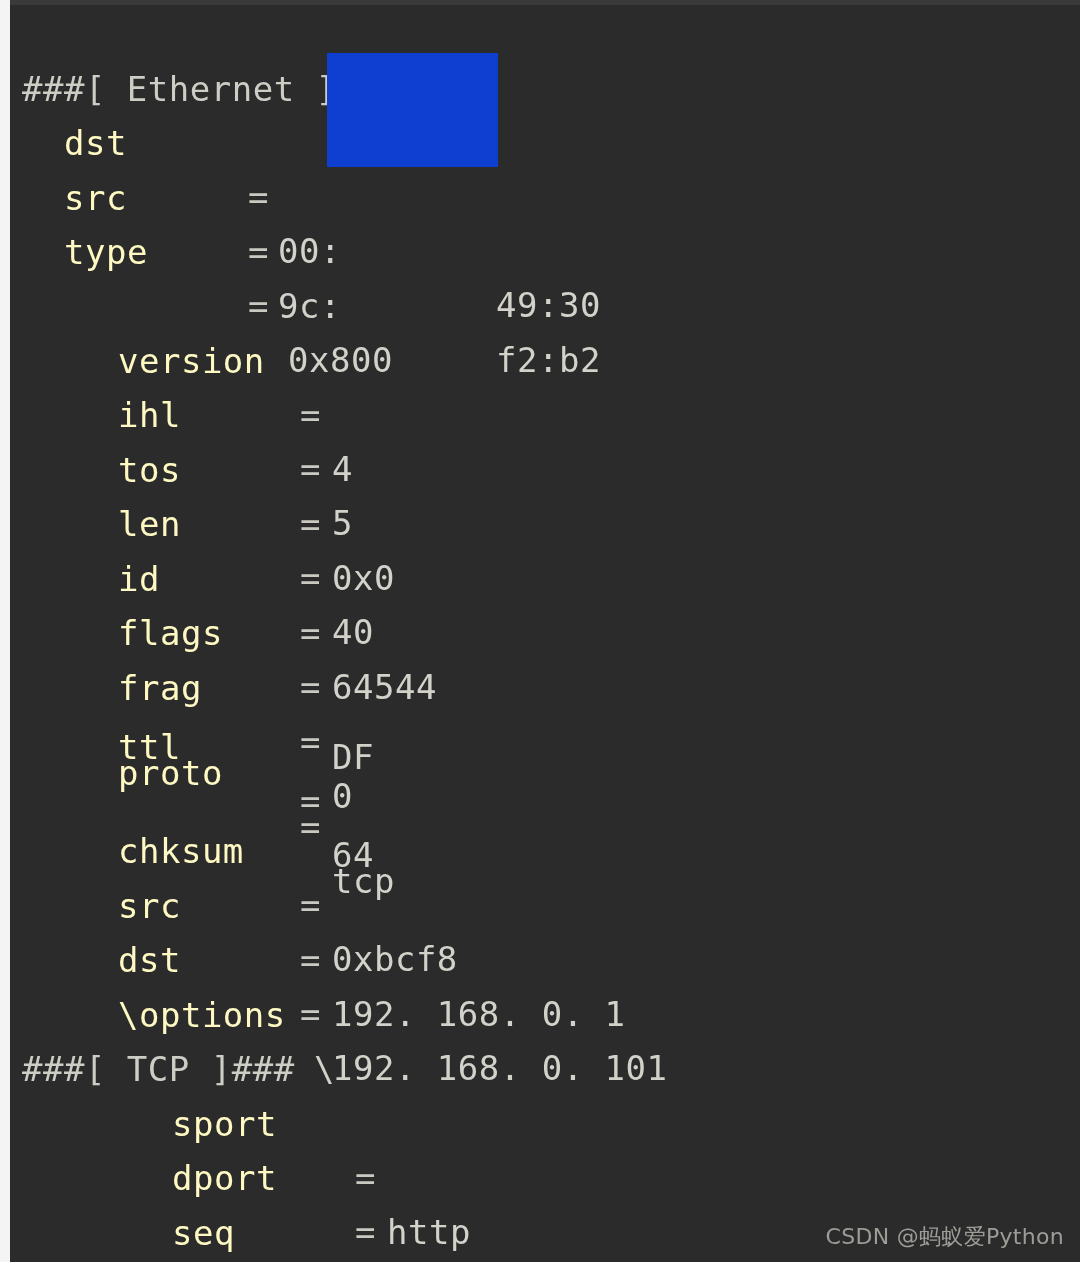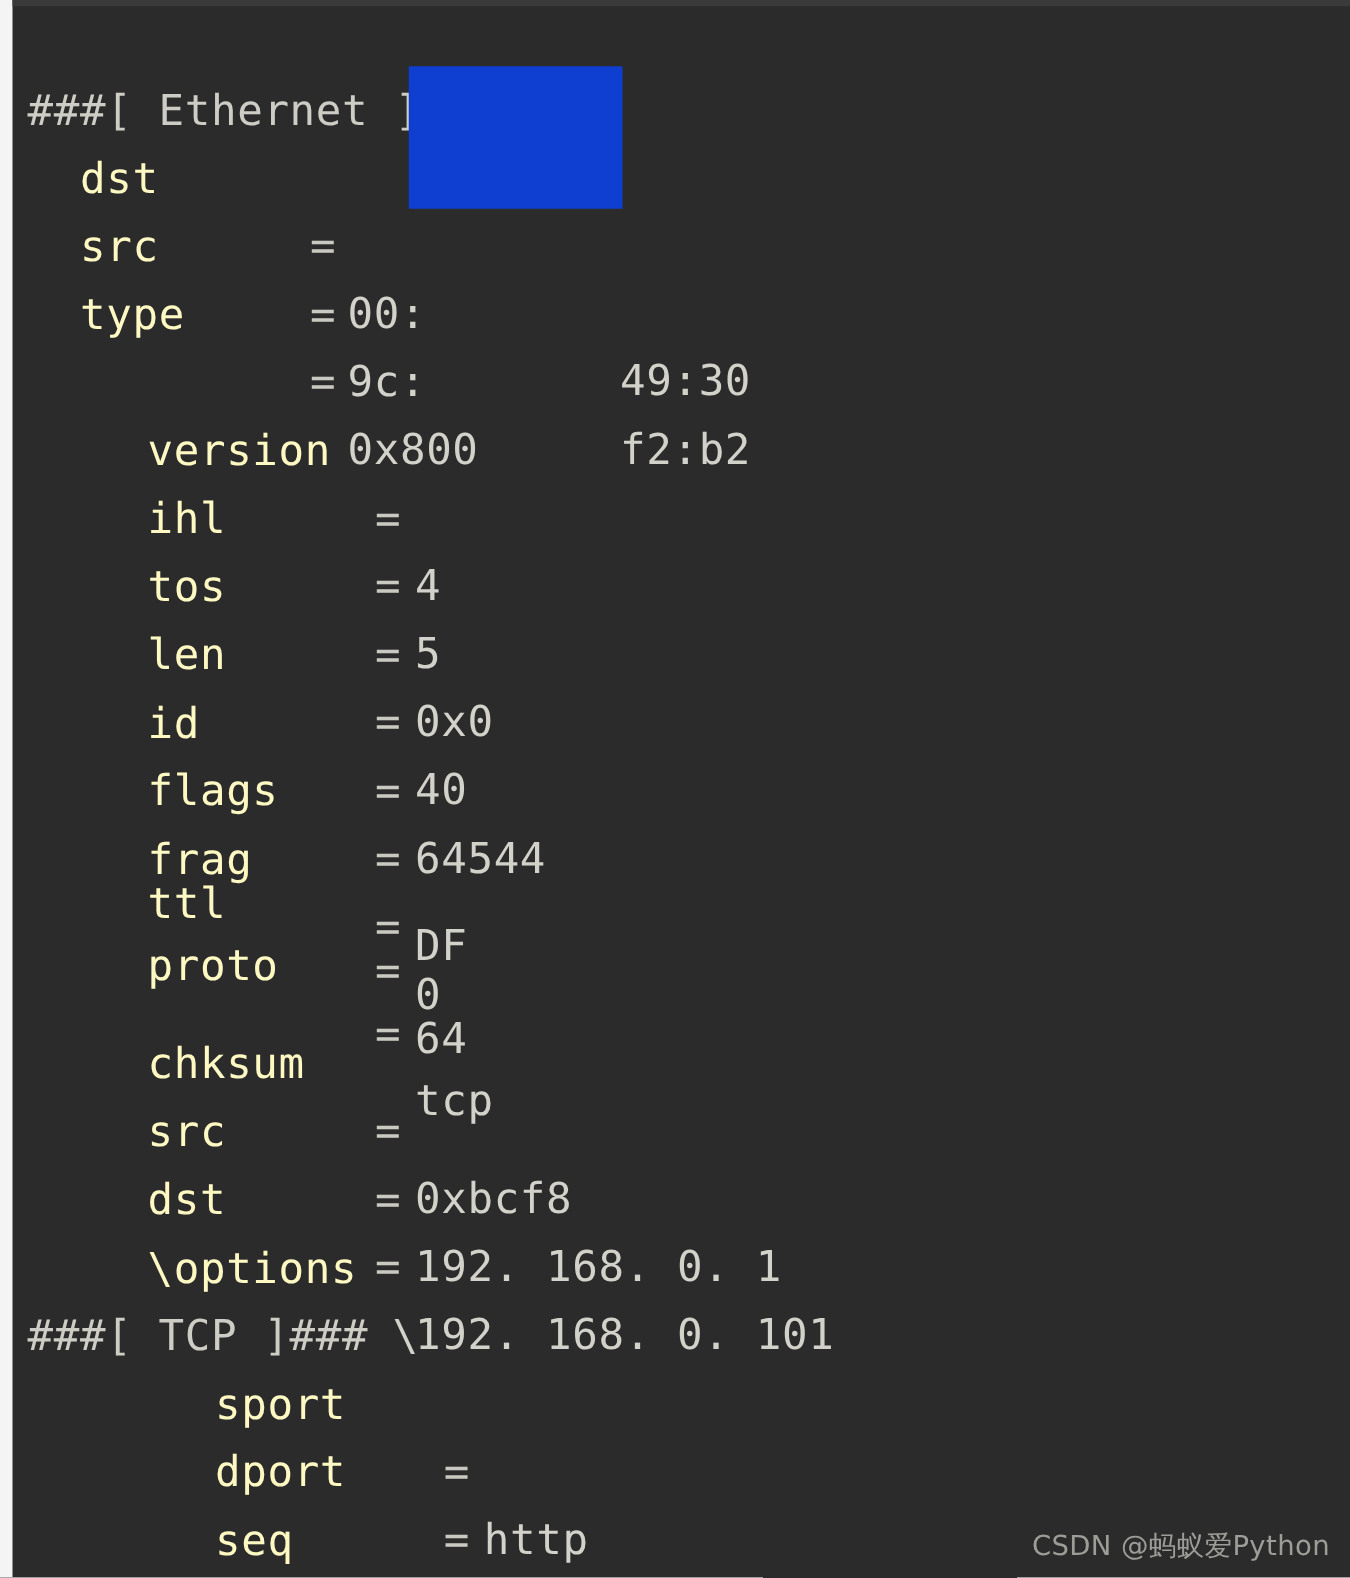--- a/index.html
+++ b/index.html
@@ -103,21 +103,21 @@
     <div class="line" style="top:117px;">
       <span class="seg lbl" style="left:64px;">src</span>
       <span class="seg eq" style="left:248px;">=</span>
       <span class="seg val" style="left:278px;">9c:</span>
       <span class="seg val" style="left:496px;">f2:b2</span>
     </div>
 
     <div class="line" style="top:171px;">
       <span class="seg lbl" style="left:64px;">type</span>
       <span class="seg eq" style="left:248px;">=</span>
-      <span class="seg val" style="left:278px;">0x800</span>
+      <span class="seg val" style="left:288px;">0x800</span>
     </div>
 
 
     <div class="line" style="top:280px;">
       <span class="seg lbl" style="left:118px;">version</span>
       <span class="seg eq" style="left:300px;">=</span>
       <span class="seg val" style="left:332px;">4</span>
     </div>
 
     <div class="line" style="top:334px;">
@@ -149,21 +149,21 @@
       <span class="seg eq" style="left:300px;">=</span>
       <span class="seg val" style="left:332px;margin-top:16px;">DF</span>
     </div>
 
     <div class="line" style="top:607px;">
       <span class="seg lbl" style="left:118px;">frag</span>
       <span class="seg eq" style="left:300px;">=</span>
       <span class="seg val" style="left:332px;">0</span>
     </div>
 
-    <div class="line" style="top:642px;">
+    <div class="line" style="top:666px;">
       <span class="seg lbl" style="left:118px;">ttl</span>
       <span class="seg eq" style="left:300px;">=</span>
       <span class="seg val" style="left:332px;">64</span>
     </div>
 
     <div class="line" style="top:692px;">
       <span class="seg lbl" style="left:118px;">proto</span>
       <span class="seg eq" style="left:300px;">=</span>
       <span class="seg val" style="left:332px;">tcp</span>
     </div>

